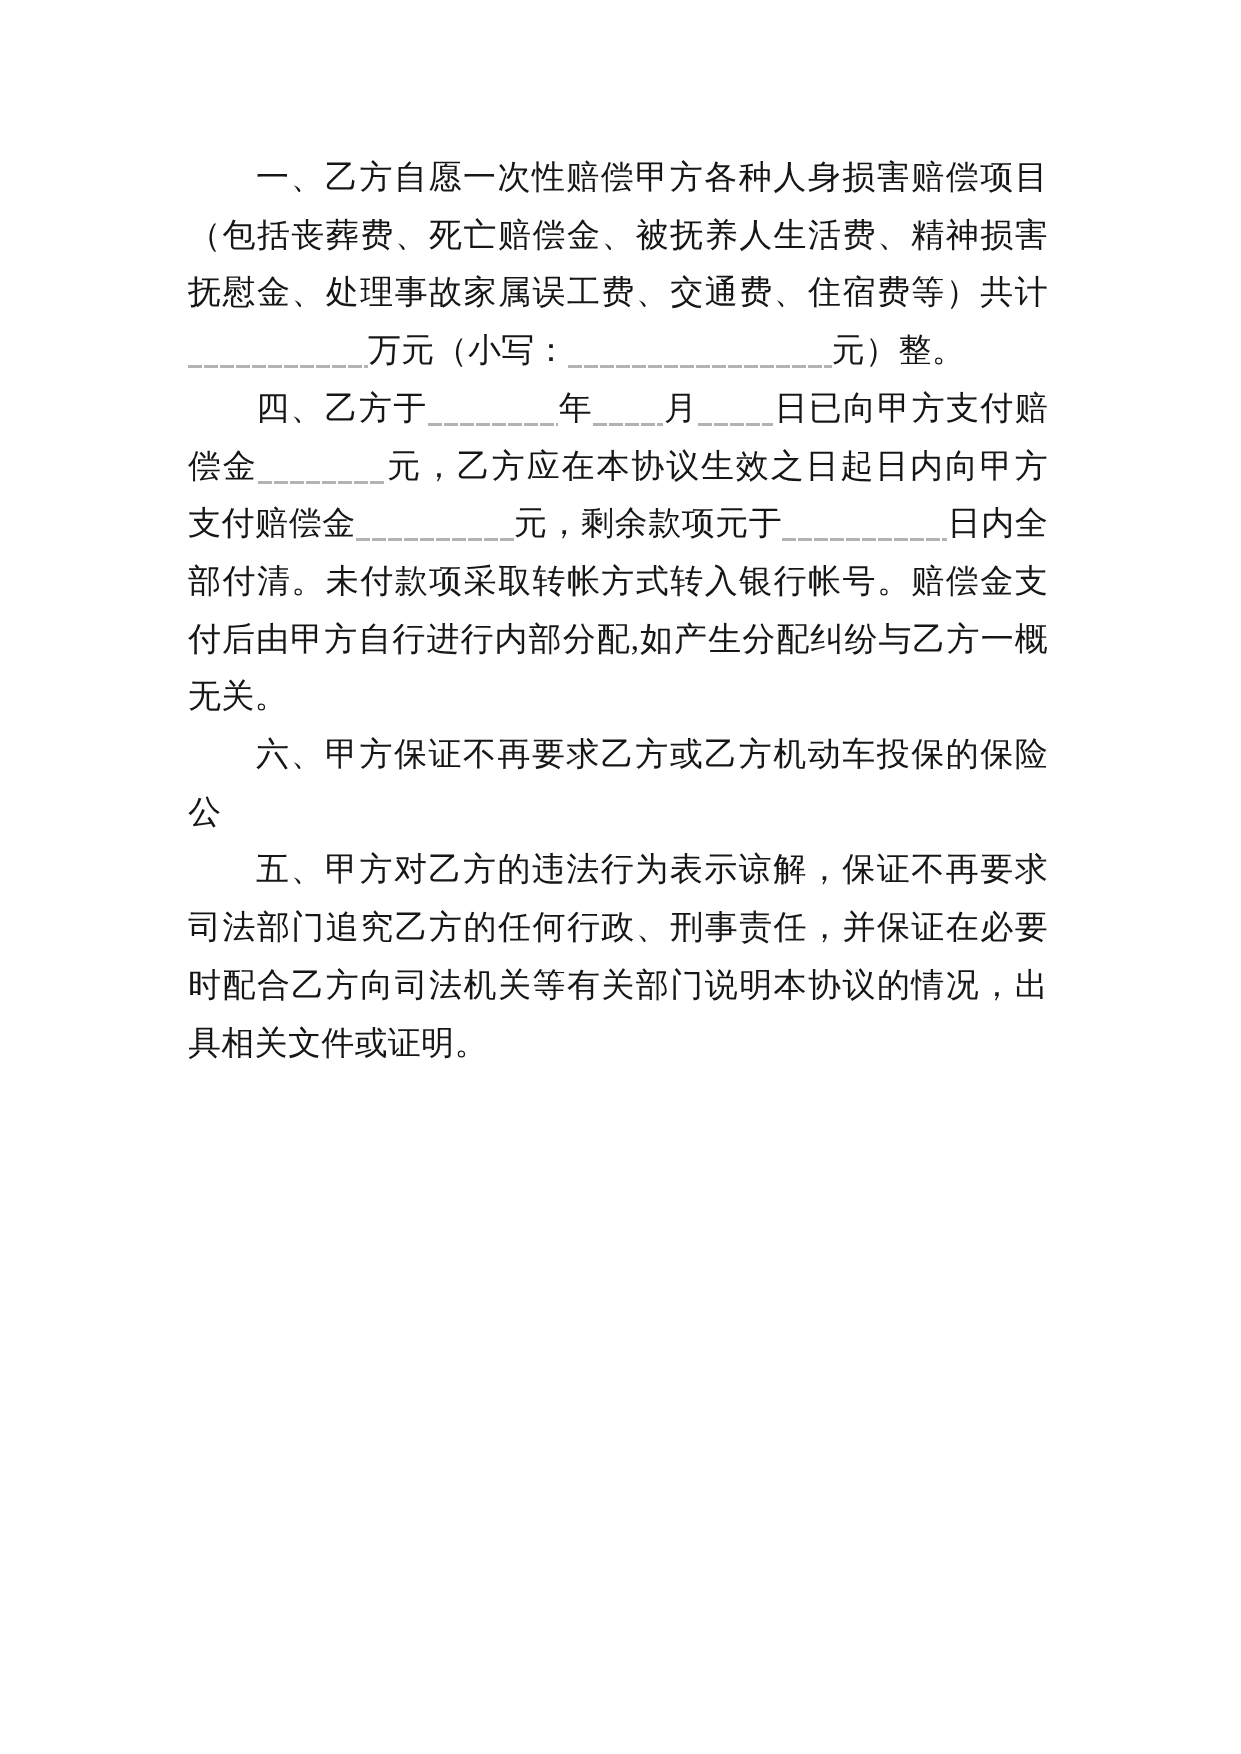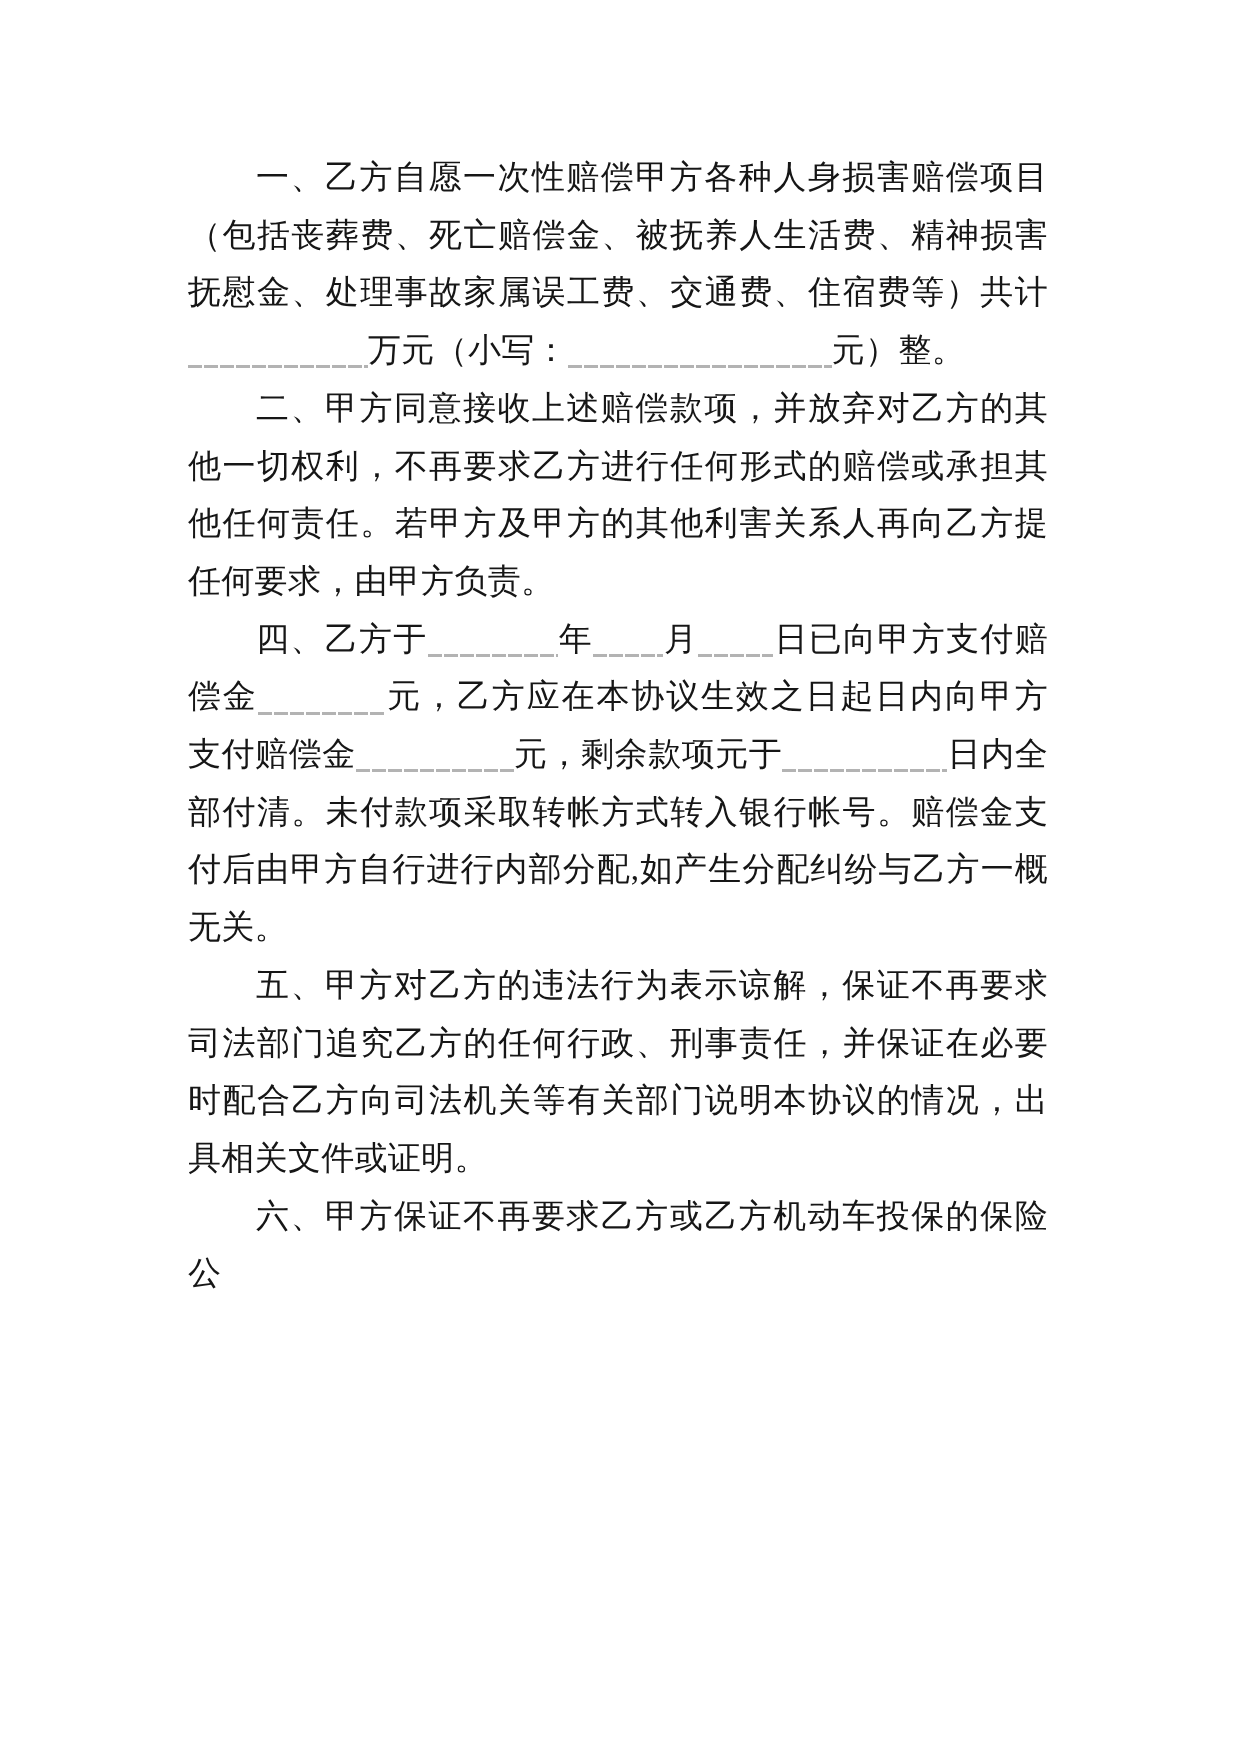--- a/index.html
+++ b/index.html
@@ -35,18 +35,17 @@
     vertical-align:-0.22em;
     background:repeating-linear-gradient(90deg,#b3b3b3 0 14px,rgba(0,0,0,0) 14px 16px) left bottom / 100% 3px no-repeat;
   }
 </style>
 </head>
 <body>
 
 <div class="sheet">
   <div class="doc">
       <p class="para"><span>一、乙方自愿一次性赔偿甲方各种人身损害赔偿项目（包括丧葬费、死亡赔偿金、被抚养人生活费、精神损害抚慰金、处理事故家属误工费、交通费、住宿费等）共计</span><span class="blank" style="width: 180px;"></span><span>万元（小写：</span><span class="blank" style="width: 264px;"></span><span>元）整。</span></p>
-      <p class="para"><span>二、甲方同意接收上述赔偿款项，并放弃对乙方的其他一切权利，不再要求乙方进行任何形式的赔偿或承担其他任何责任。若甲方及甲方的其他利害关系人再向乙方提任何要求，由甲方负责。</span></p>
       <p class="para"><span>四、乙方于</span><span class="blank" style="width: 130px;"></span><span>年</span><span class="blank" style="width: 70px;"></span><span>月</span><span class="blank" style="width: 75px;"></span><span>日已向甲方支付赔偿金</span><span class="blank" style="width: 128px;"></span><span>元，乙方应在本协议生效之日起日内向甲方支付赔偿金</span><span class="blank" style="width: 158px;"></span><span>元，剩余款项元于</span><span class="blank" style="width: 165px;"></span><span>日内全部付清。未付款项采取转帐方式转入银行帐号。赔偿金支付后由甲方自行进行内部分配,如产生分配纠纷与乙方一概无关。</span></p>
+      <p class="para"><span>六、甲方保证不再要求乙方或乙方机动车投保的保险公</span></p>
       <p class="para"><span>五、甲方对乙方的违法行为表示谅解，保证不再要求司法部门追究乙方的任何行政、刑事责任，并保证在必要时配合乙方向司法机关等有关部门说明本协议的情况，出具相关文件或证明。</span></p>
-      <p class="para"><span>六、甲方保证不再要求乙方或乙方机动车投保的保险公</span></p>
     </div>
 </div>
 
 </body></html>

